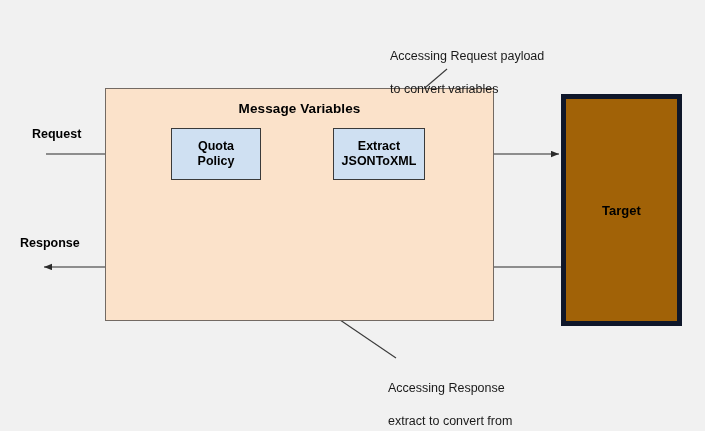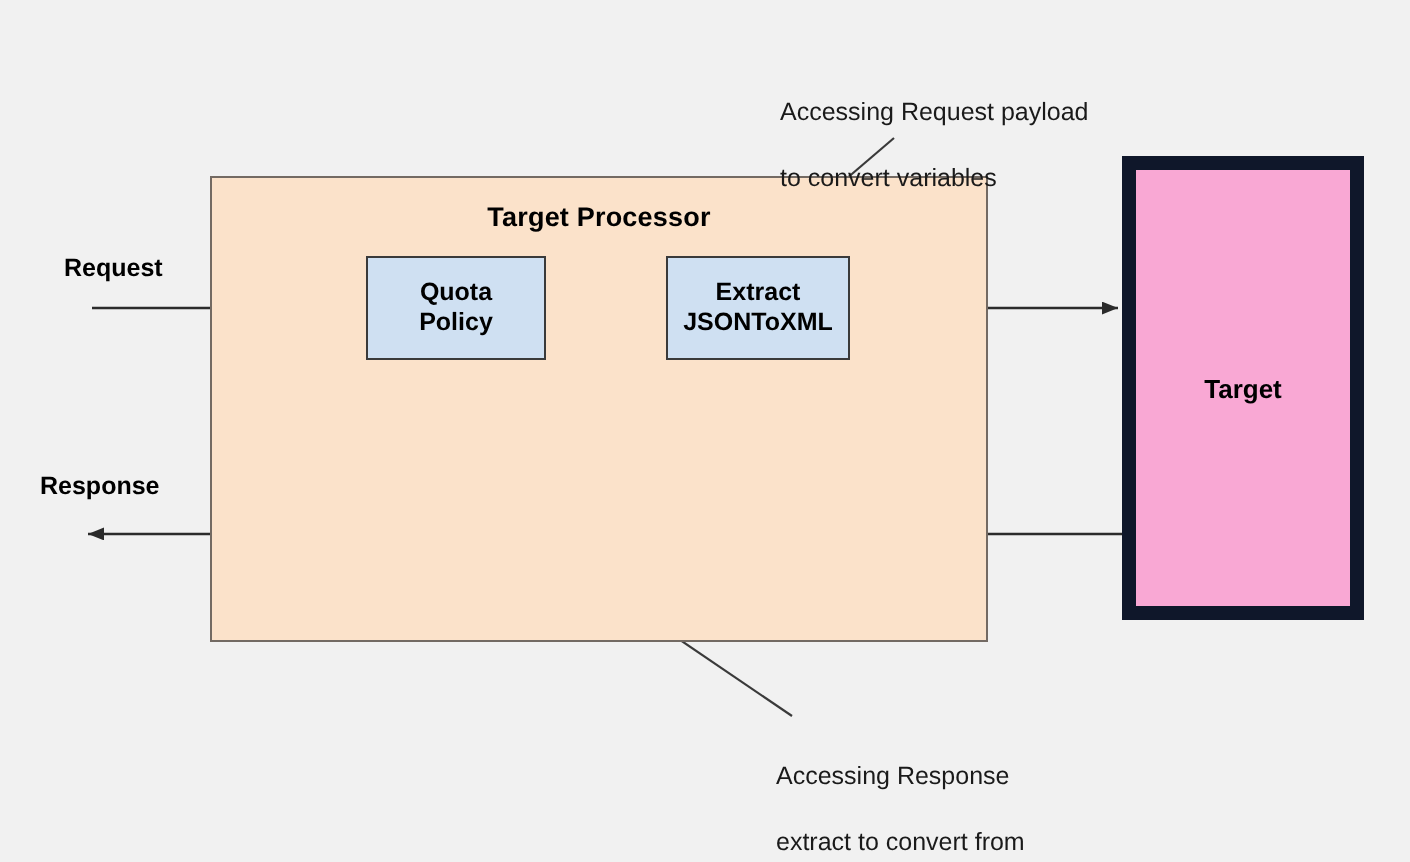--- a/index.html
+++ b/index.html
@@ -56,43 +56,43 @@
     text-align: center;
     font-size: 13.5px;
     font-weight: bold;
     color: #000;
     letter-spacing: 0.1px;
   }
 
   
   .target-node {
     left: 561px;
-    top: 78px;
+    top: 94px;
     width: 121px;
     height: 232px;
-    background: #f9a8d4;
-    border: 7px solid #0f172a;
+    background: #a16207;
+    border: 5px solid #0f172a;
   }
   .target-label {
     font-size: 13px;
     font-weight: bold;
     color: #000;
   }
 
   
   .policy-node {
     background: #cfe0f2;
     border: 1px solid #3a3a3a;
     font-size: 12.5px;
     font-weight: bold;
     color: #000;
     line-height: 1.22;
   }
   .policy-quota {
-    left: 183px;
+    left: 171px;
     top: 128px;
     width: 90px;
     height: 52px;
     align-items: center;
   }
   .policy-extract {
     left: 333px;
     top: 128px;
     width: 92px;
     height: 52px;
@@ -165,21 +165,21 @@
     <line x1="561" y1="267" x2="355" y2="267" stroke="#2b2b2b" stroke-width="1.2" marker-end="url(#arrowLeft)"></line>
 
     <line x1="232" y1="267" x2="44" y2="267" stroke="#2b2b2b" stroke-width="1.2" marker-end="url(#arrowLeft)"></line>
 
     <line x1="447" y1="69" x2="378" y2="128" stroke="#3a3a3a" stroke-width="1.1"></line>
 
     <line x1="293" y1="288" x2="396" y2="358" stroke="#3a3a3a" stroke-width="1.1"></line>
   </svg>
 
   <div class="node container-node">
-    <div class="container-title">Target Processor</div>
+    <div class="container-title">Message Variables</div>
   </div>
 
   <div class="node policy-node policy-quota">
     <div>
       <div>Quota</div>
       <div>Policy</div>
     </div>
   </div>
 
   <div class="node policy-node policy-extract">

